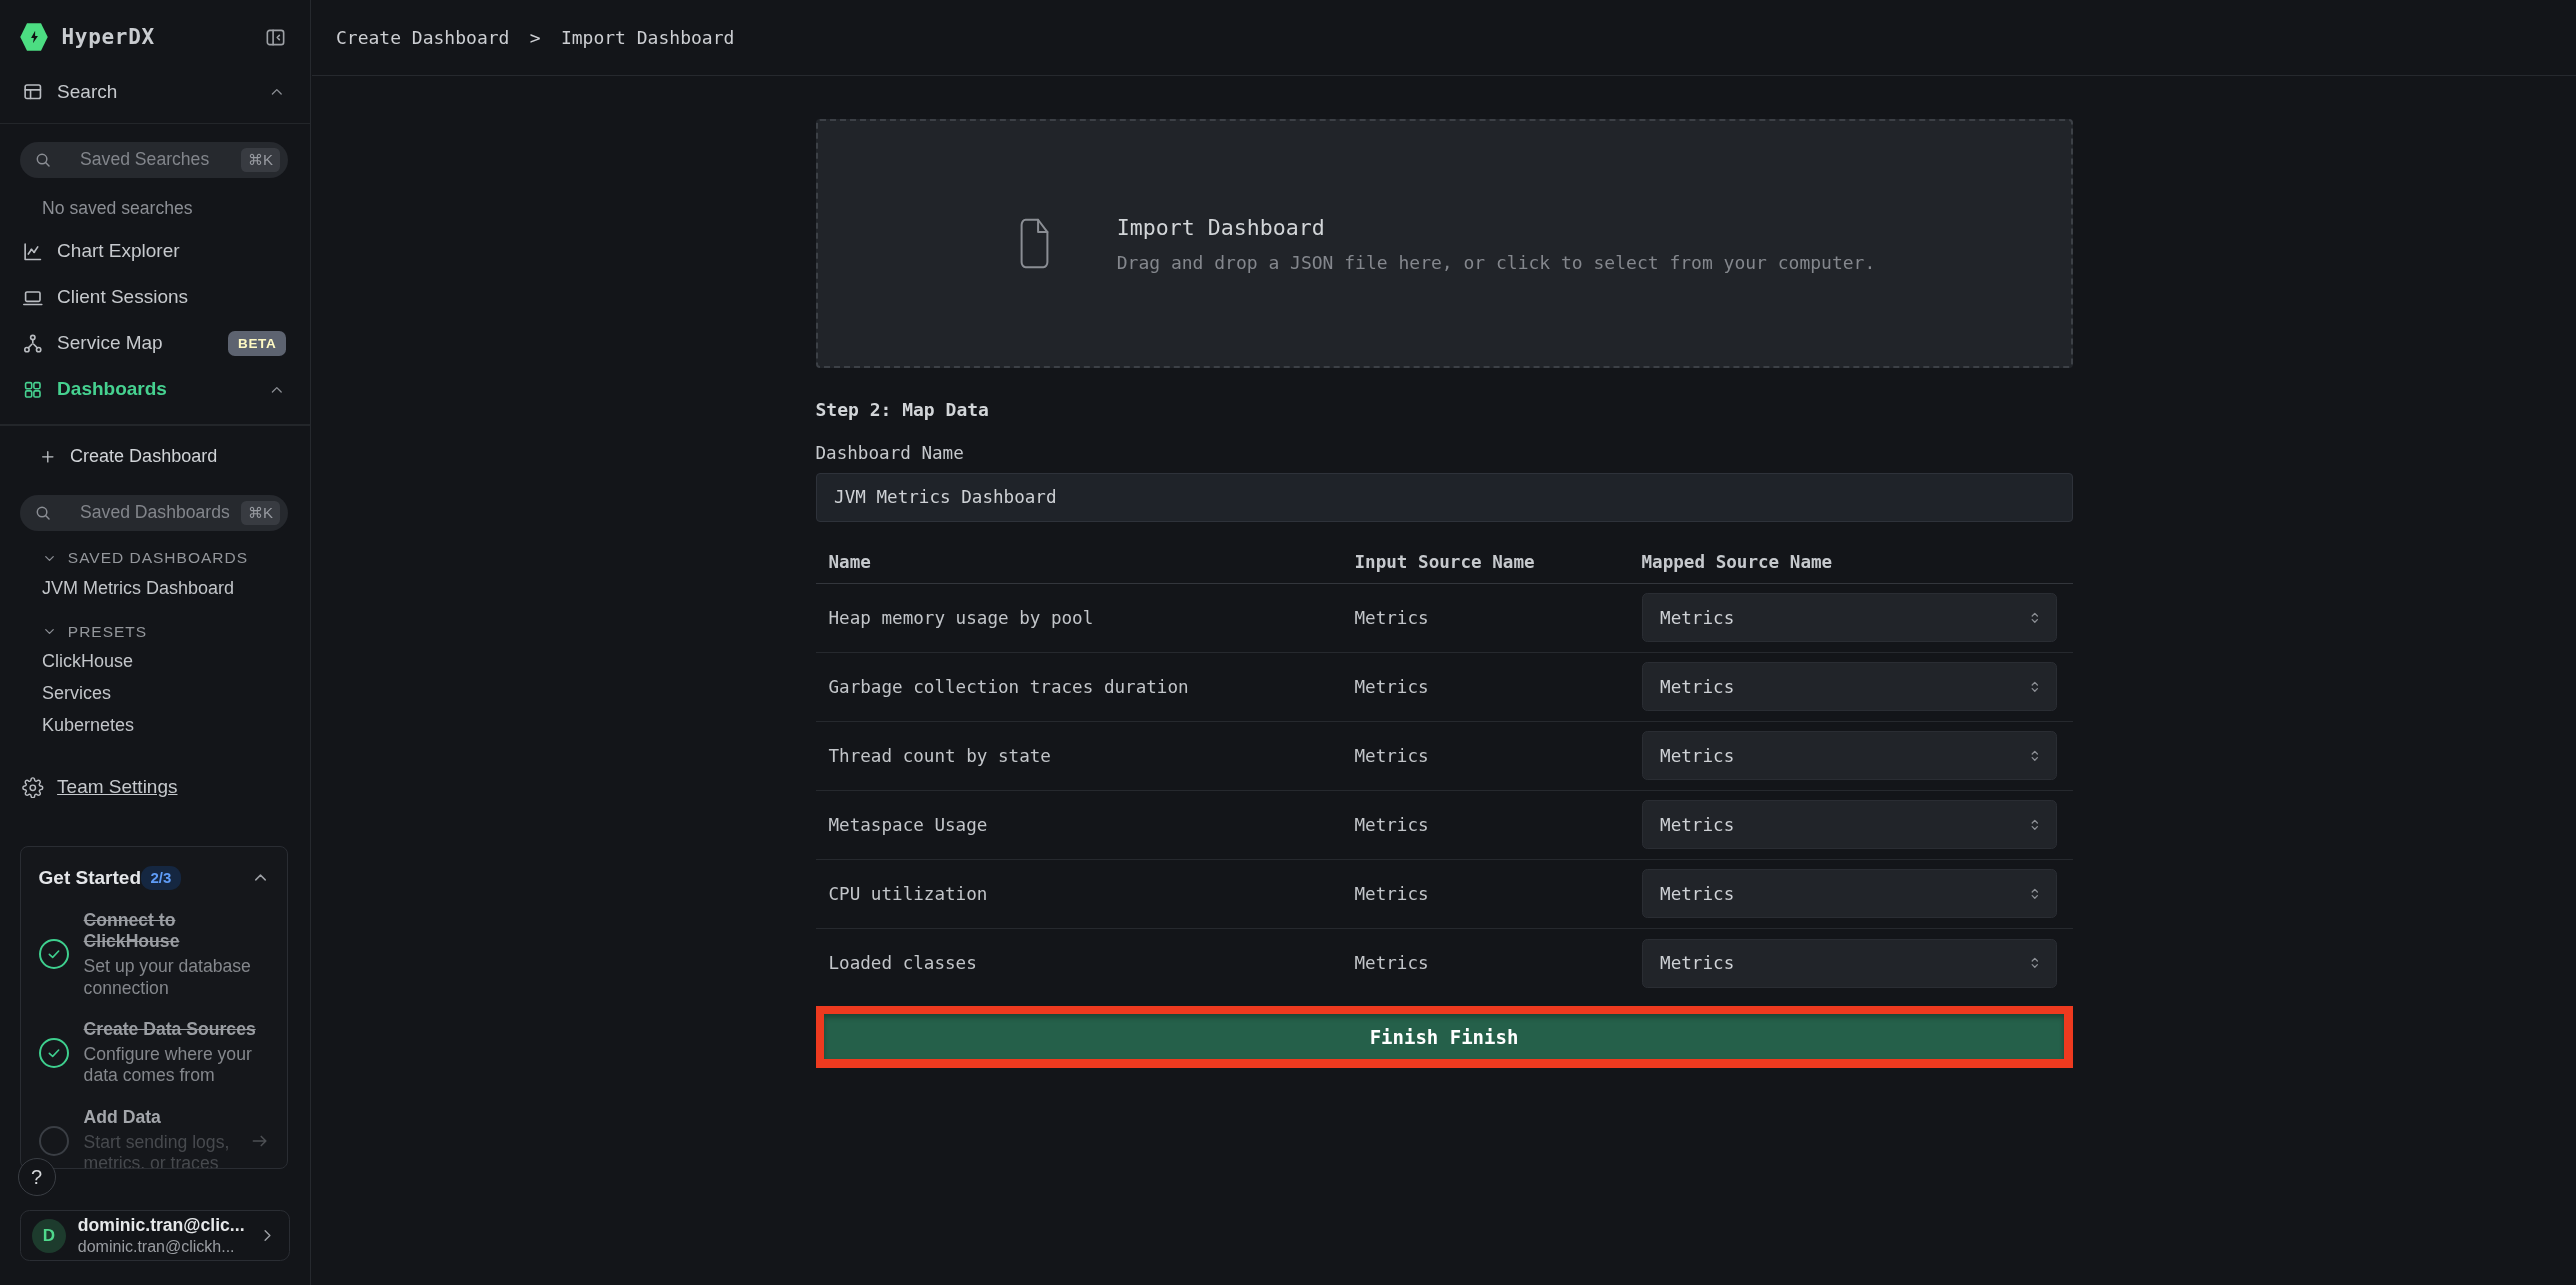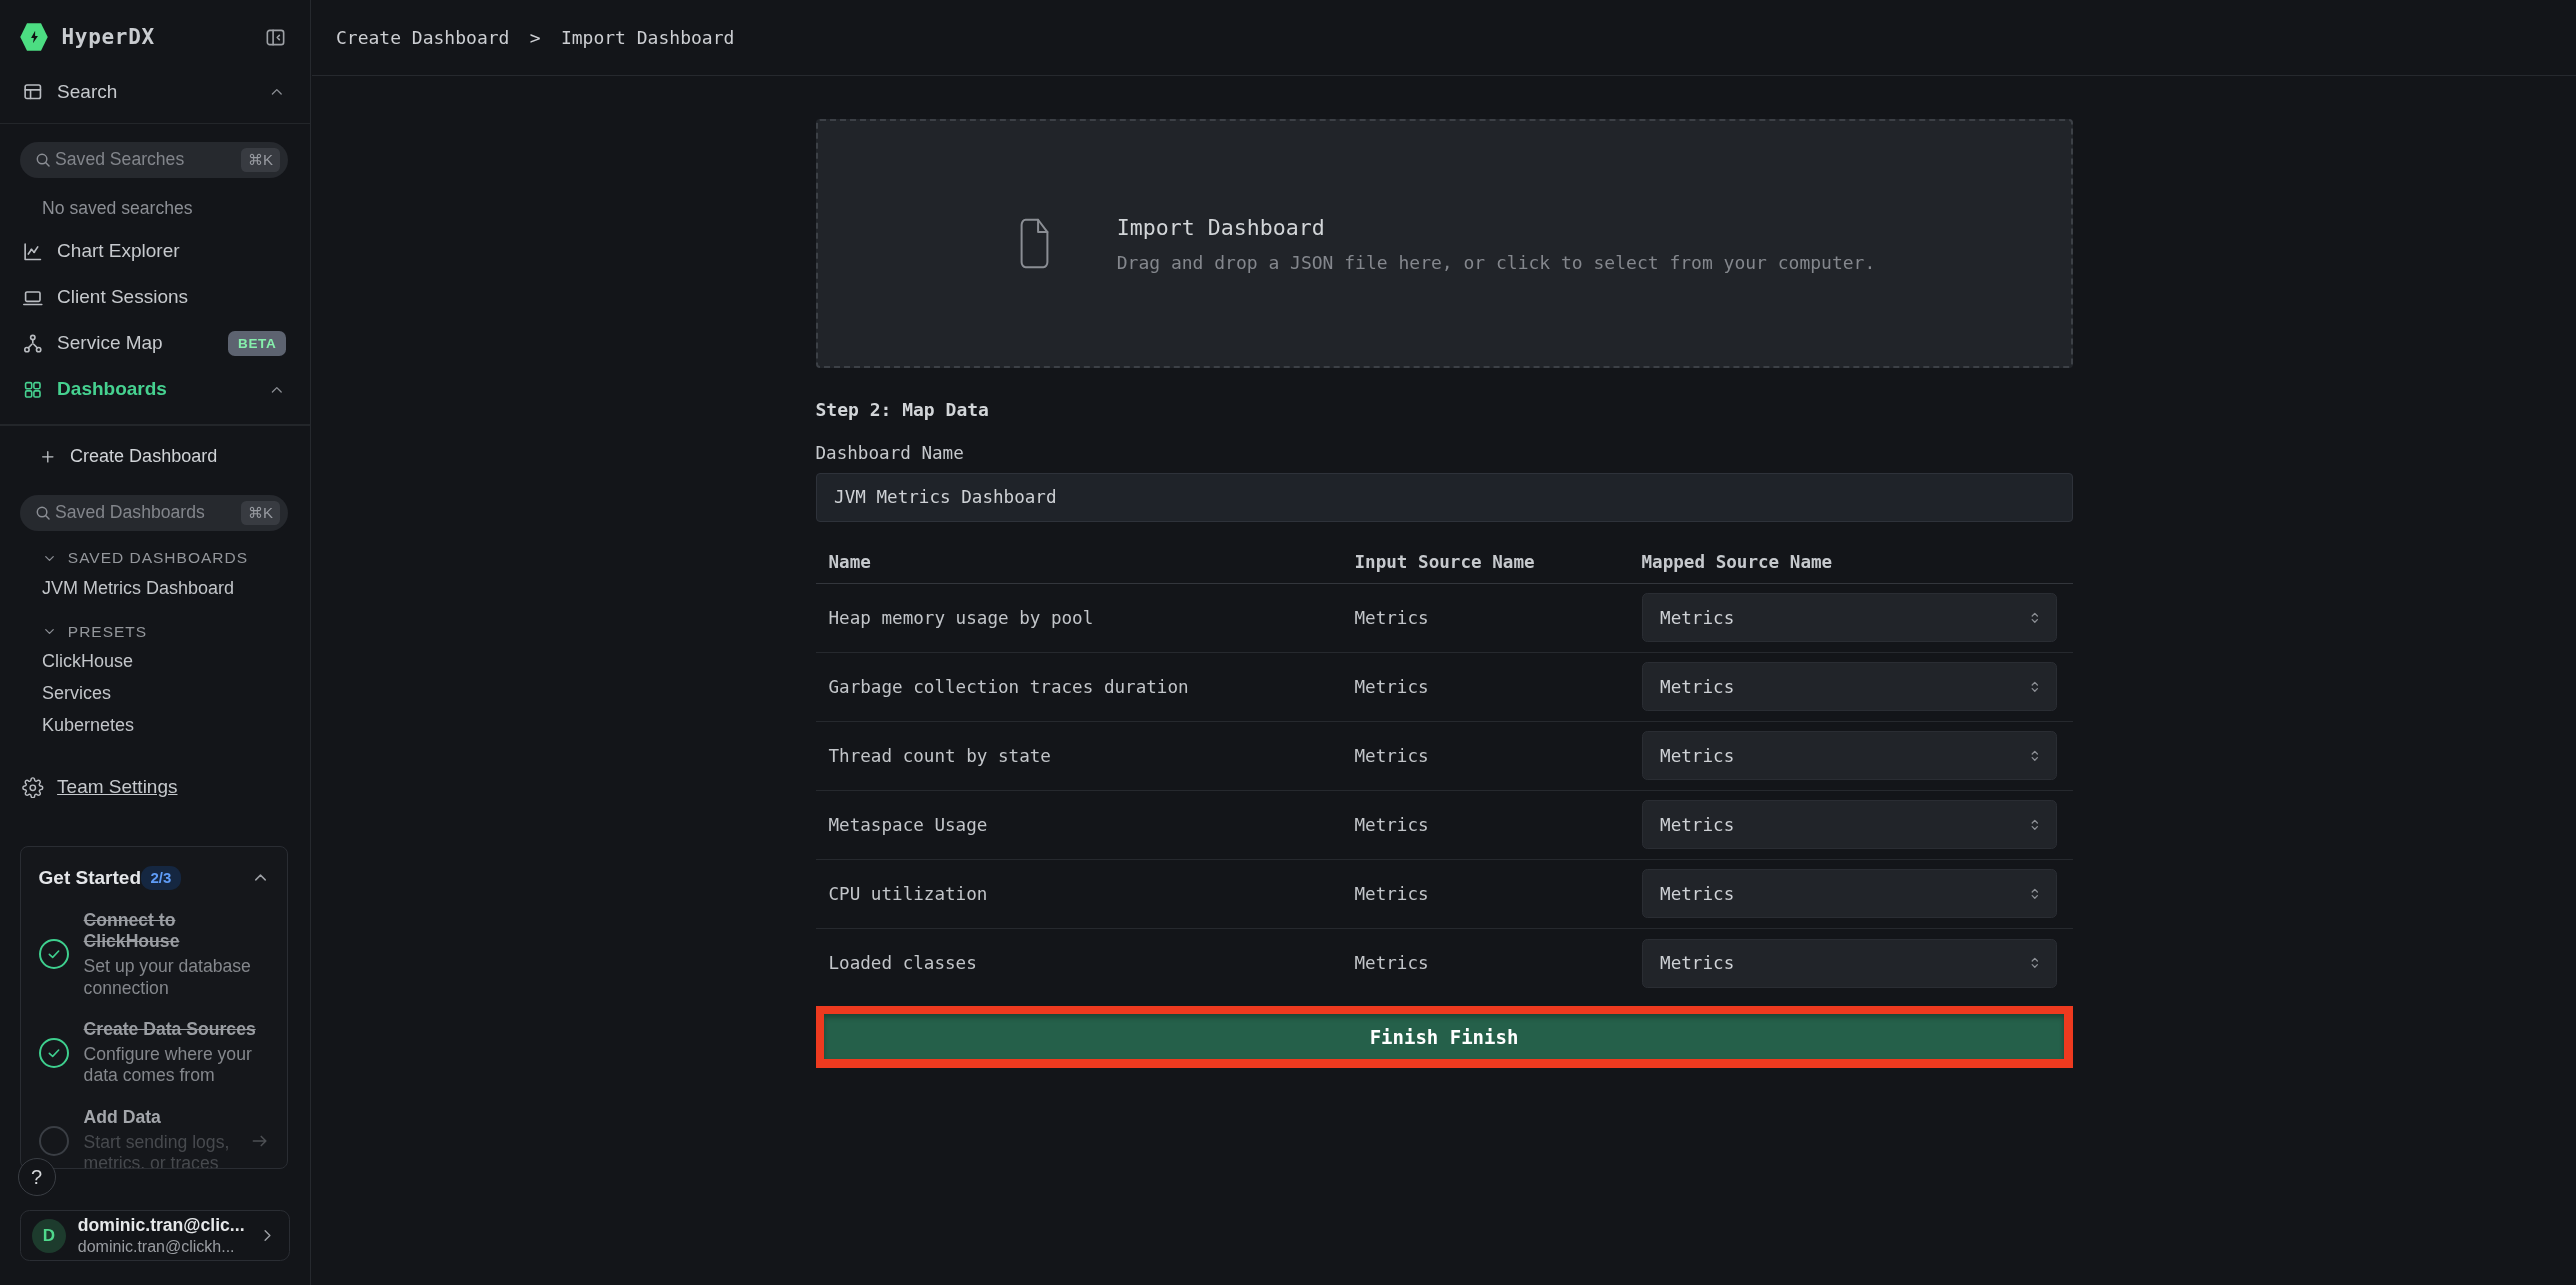--- a/index.html
+++ b/index.html
@@ -22,27 +22,27 @@
 
   .nav-row{display:flex;align-items:center;height:45px;padding:0 24px 0 22px;font-size:19px;color:#c6c9cd;}
   .nav-icon{width:21.6px;height:21.6px;margin-right:13.5px;flex:none;color:#b9bcc1;}
   .nav-chevron{margin-left:auto;color:#8b8e94;}
   .search-row{margin-top:19px;height:38px;}
   .divider{height:1.4px;background:#23262a;margin-top:12px;}
 
   .pill{display:flex;align-items:center;height:36px;background:#26292e;border-radius:18px;
         margin:17.6px 21.6px 0 20px;padding:0 8px 0 13.5px;cursor:text;}
   .pill-icon{color:#8b8e94;flex:none;}
-  .pill-ph{flex:1;margin-left:4px;font-size:17.6px;color:#82858b;white-space:nowrap;overflow:hidden;}
+  .pill-ph{flex:1;margin-left:29px;font-size:17.6px;color:#82858b;white-space:nowrap;overflow:hidden;}
   .kbd{background:#383b41;color:#989ba1;font-size:15px;border-radius:5.4px;padding:3.4px 7.4px;flex:none;}
 
   .empty-text{margin:20px 0 0 42px;font-size:17.6px;color:#8b8e94;}
   .navlist{margin-top:9.5px;}
   .navlist .nav-row{height:46px;cursor:pointer;}
-  .badge-beta{margin-left:auto;background:#5d6370;color:#86efac;font-weight:bold;font-size:13.5px;
+  .badge-beta{margin-left:auto;background:#5d6370;color:#fef9c3;font-weight:bold;font-size:13.5px;
               padding:4.7px 9.5px;border-radius:6.8px;letter-spacing:0.7px;}
   .nav-active{color:#46d190;font-weight:bold;}
   .nav-active .nav-icon{color:#46d190;}
 
   .create-row{display:flex;align-items:center;height:42px;margin-top:9.5px;padding-left:39px;
               font-size:18px;color:#d0d3d7;cursor:pointer;}
   .plus-icon{width:17.6px;height:17.6px;color:#c0c3c7;margin-right:13.5px;}
 
   .group-label{display:flex;align-items:center;height:28px;margin:13.5px 0 0 42px;font-size:15.5px;
                letter-spacing:1px;color:#94979c;cursor:pointer;}

